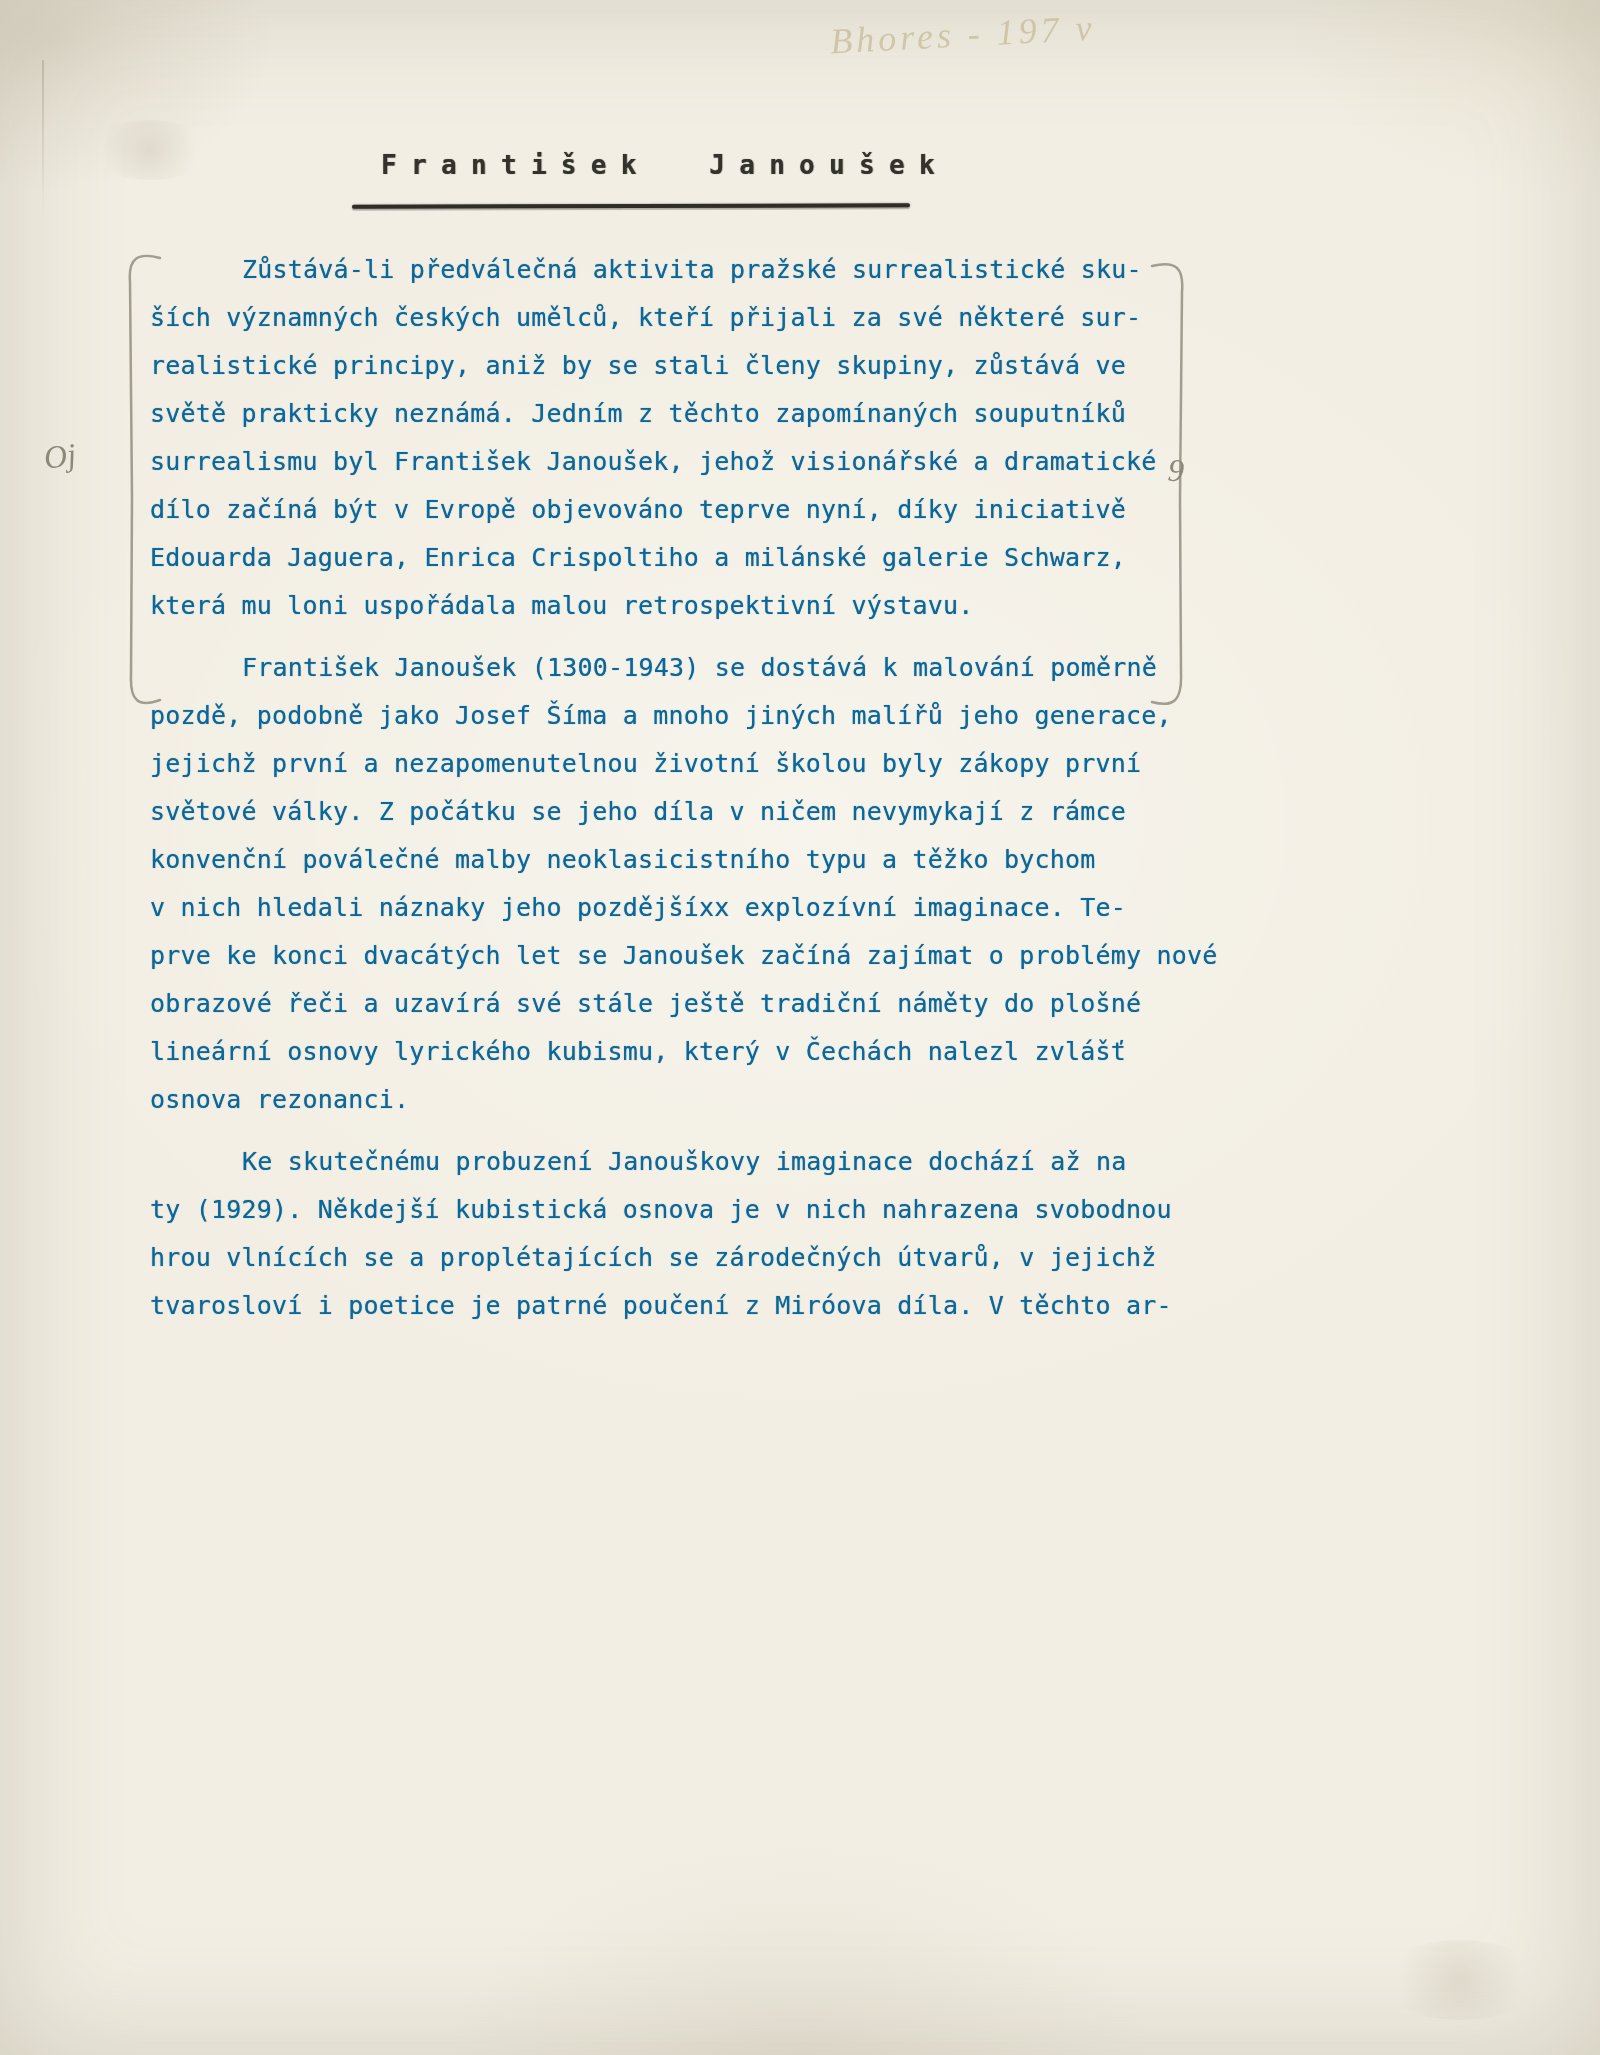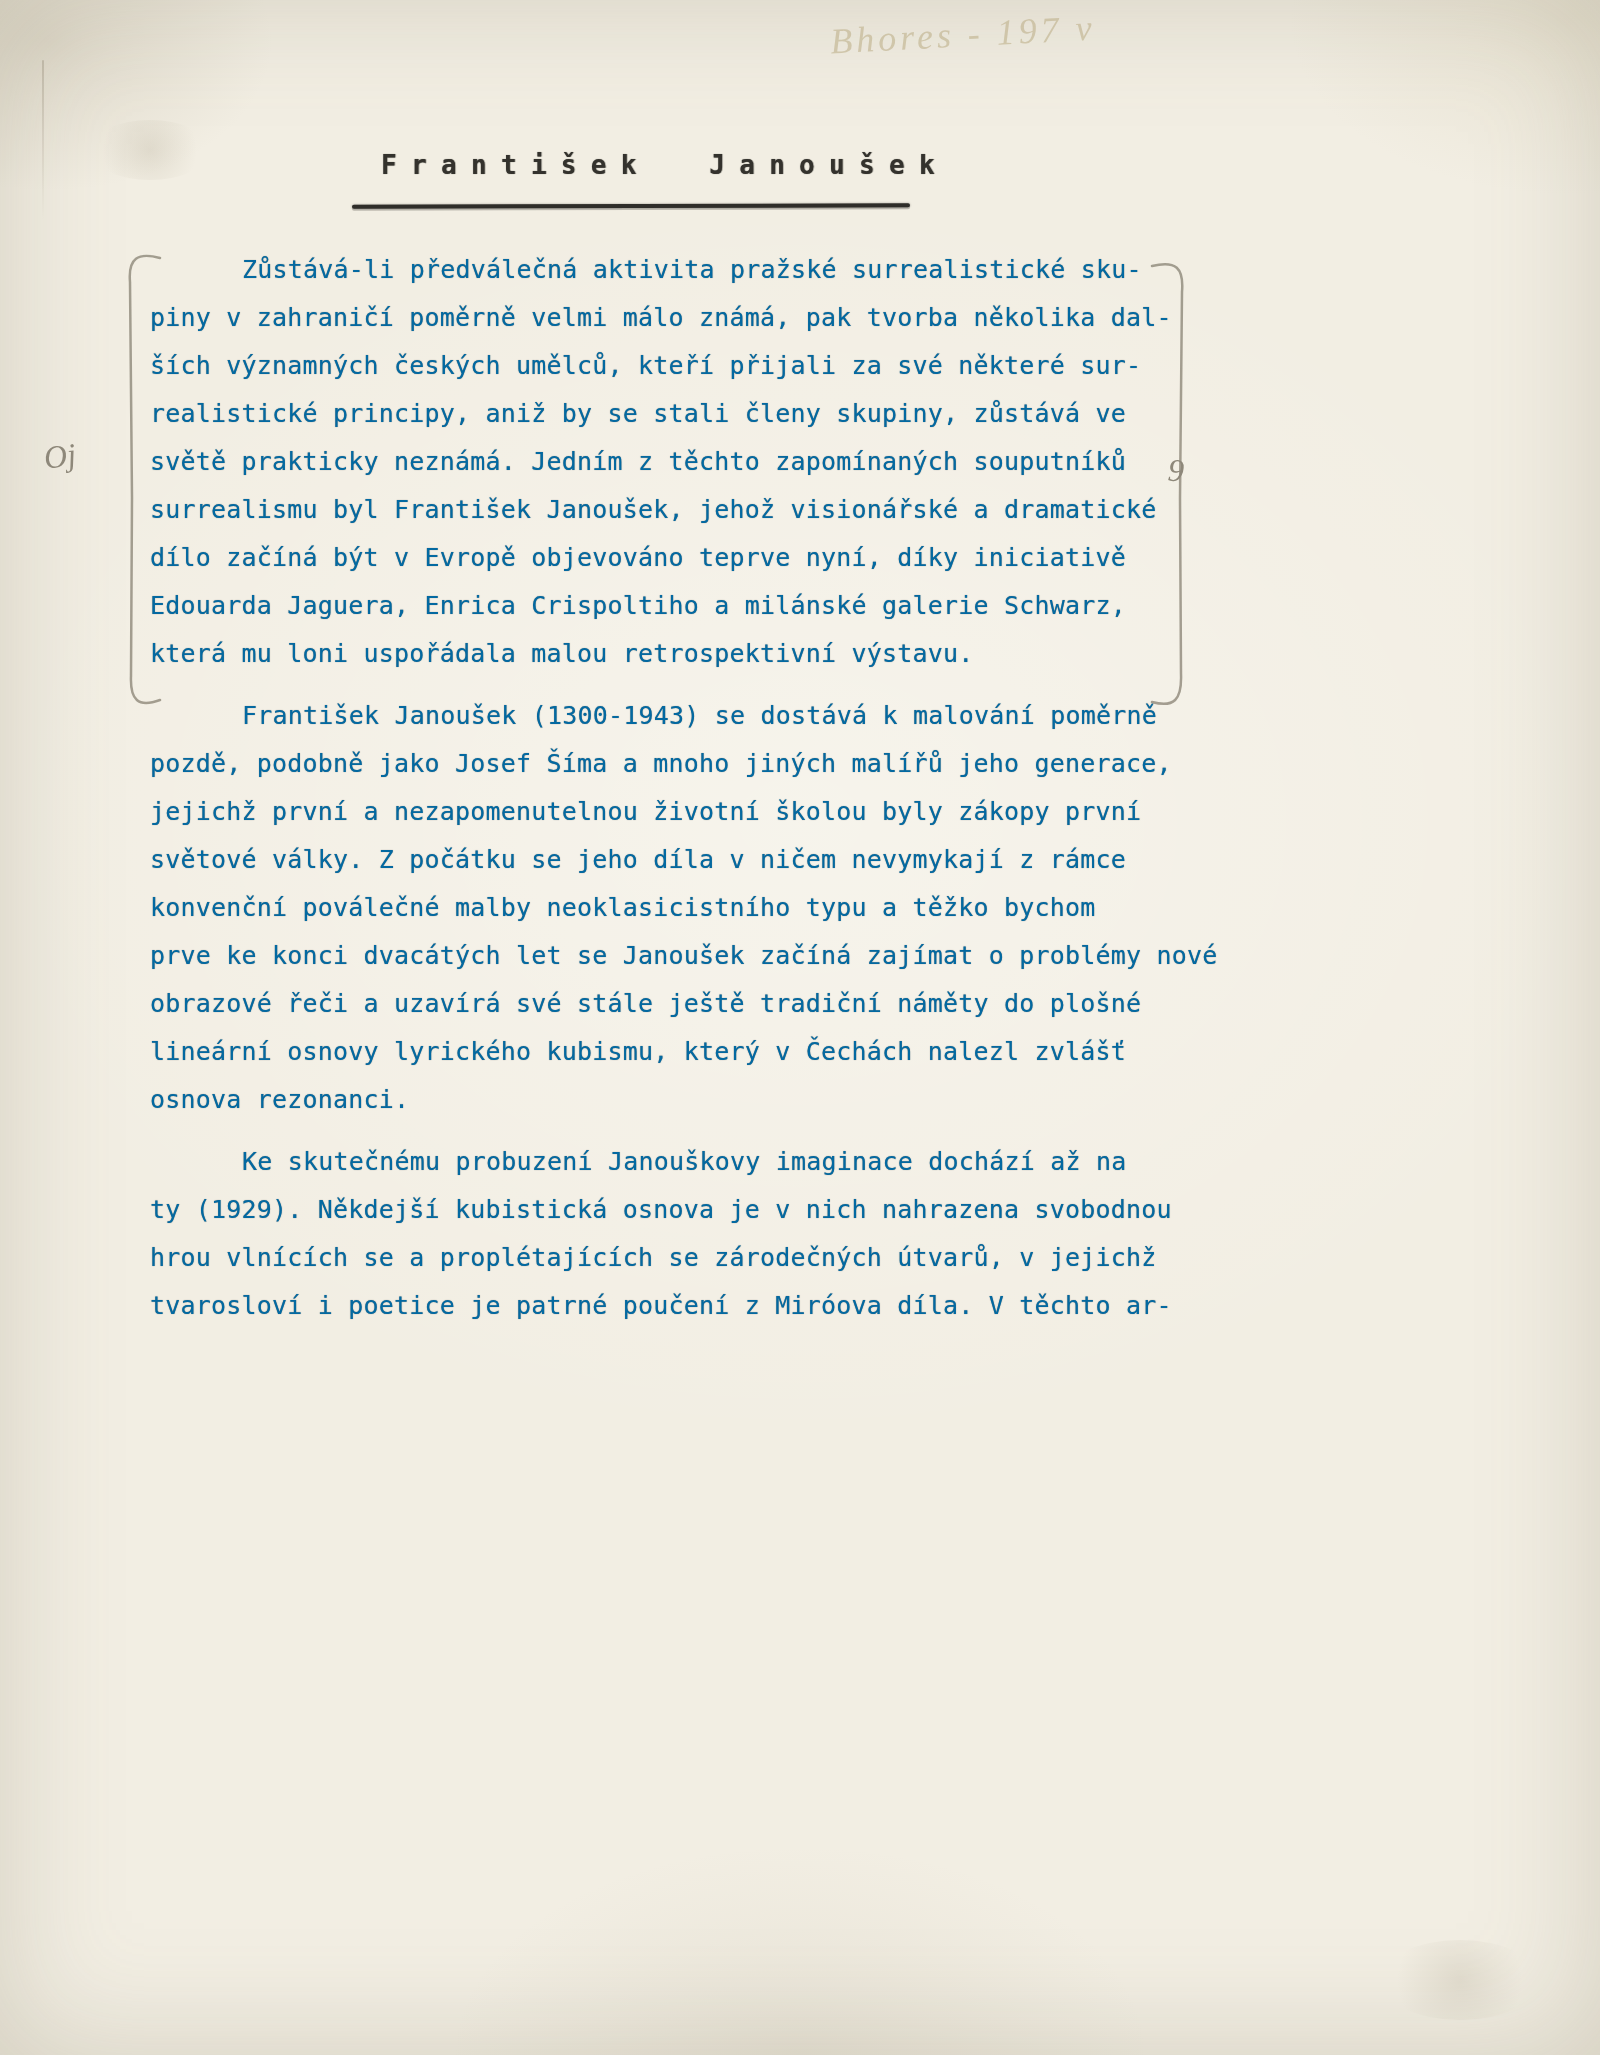--- a/index.html
+++ b/index.html
@@ -85,35 +85,35 @@
 <div class="smudge" style="left:1380px;top:1940px;width:160px;height:80px;"></div>
 
 <div class="header-scribble">Bhores - 197 v</div>
 
 <div class="doc-title">František Janoušek</div>
 <div class="title-rule"></div>
 
 <div class="textblock">
   <div class="paragraph">
     <div class="line indent">Zůstává-li předválečná aktivita pražské surrealistické sku-</div>
-    <div class="line">piny v zahraničí poměrně velmi málo známá, pak tvorba několika dal-</div>
     <div class="line">ších významných českých umělců, kteří přijali za své některé sur-</div>
     <div class="line">realistické principy, aniž by se stali členy skupiny, zůstává ve</div>
     <div class="line">světě prakticky neznámá. Jedním z těchto zapomínaných souputníků</div>
     <div class="line">surrealismu byl František Janoušek, jehož visionářské a dramatické</div>
     <div class="line">dílo začíná být v Evropě objevováno teprve nyní, díky iniciativě</div>
     <div class="line">Edouarda Jaguera, Enrica Crispoltiho a milánské galerie Schwarz,</div>
     <div class="line">která mu loni uspořádala malou retrospektivní výstavu.</div>
   </div>
   <div class="paragraph">
     <div class="line indent">František Janoušek (1300-1943) se dostává k malování poměrně</div>
     <div class="line">pozdě, podobně jako Josef Šíma a mnoho jiných malířů jeho generace,</div>
     <div class="line">jejichž první a nezapomenutelnou životní školou byly zákopy první</div>
     <div class="line">světové války. Z počátku se jeho díla v ničem nevymykají z rámce</div>
     <div class="line">konvenční poválečné malby neoklasicistního typu a těžko bychom</div>
+    <div class="line">v nich hledali náznaky jeho pozdějšíxx explozívní imaginace. Te-</div>
     <div class="line">prve ke konci dvacátých let se Janoušek začíná zajímat o problémy nové</div>
     <div class="line">obrazové řeči a uzavírá své stále ještě tradiční náměty do plošné</div>
     <div class="line">lineární osnovy lyrického kubismu, který v Čechách nalezl zvlášť</div>
     <div class="line">osnova rezonanci.</div>
   </div>
   <div class="paragraph">
     <div class="line indent">Ke skutečnému probuzení Janouškovy imaginace dochází až na</div>
     <div class="line">ty (1929). Někdejší kubistická osnova je v nich nahrazena svobodnou</div>
     <div class="line">hrou vlnících se a proplétajících se zárodečných útvarů, v jejichž</div>
     <div class="line">tvarosloví i poetice je patrné poučení z Miróova díla. V těchto ar-</div>

